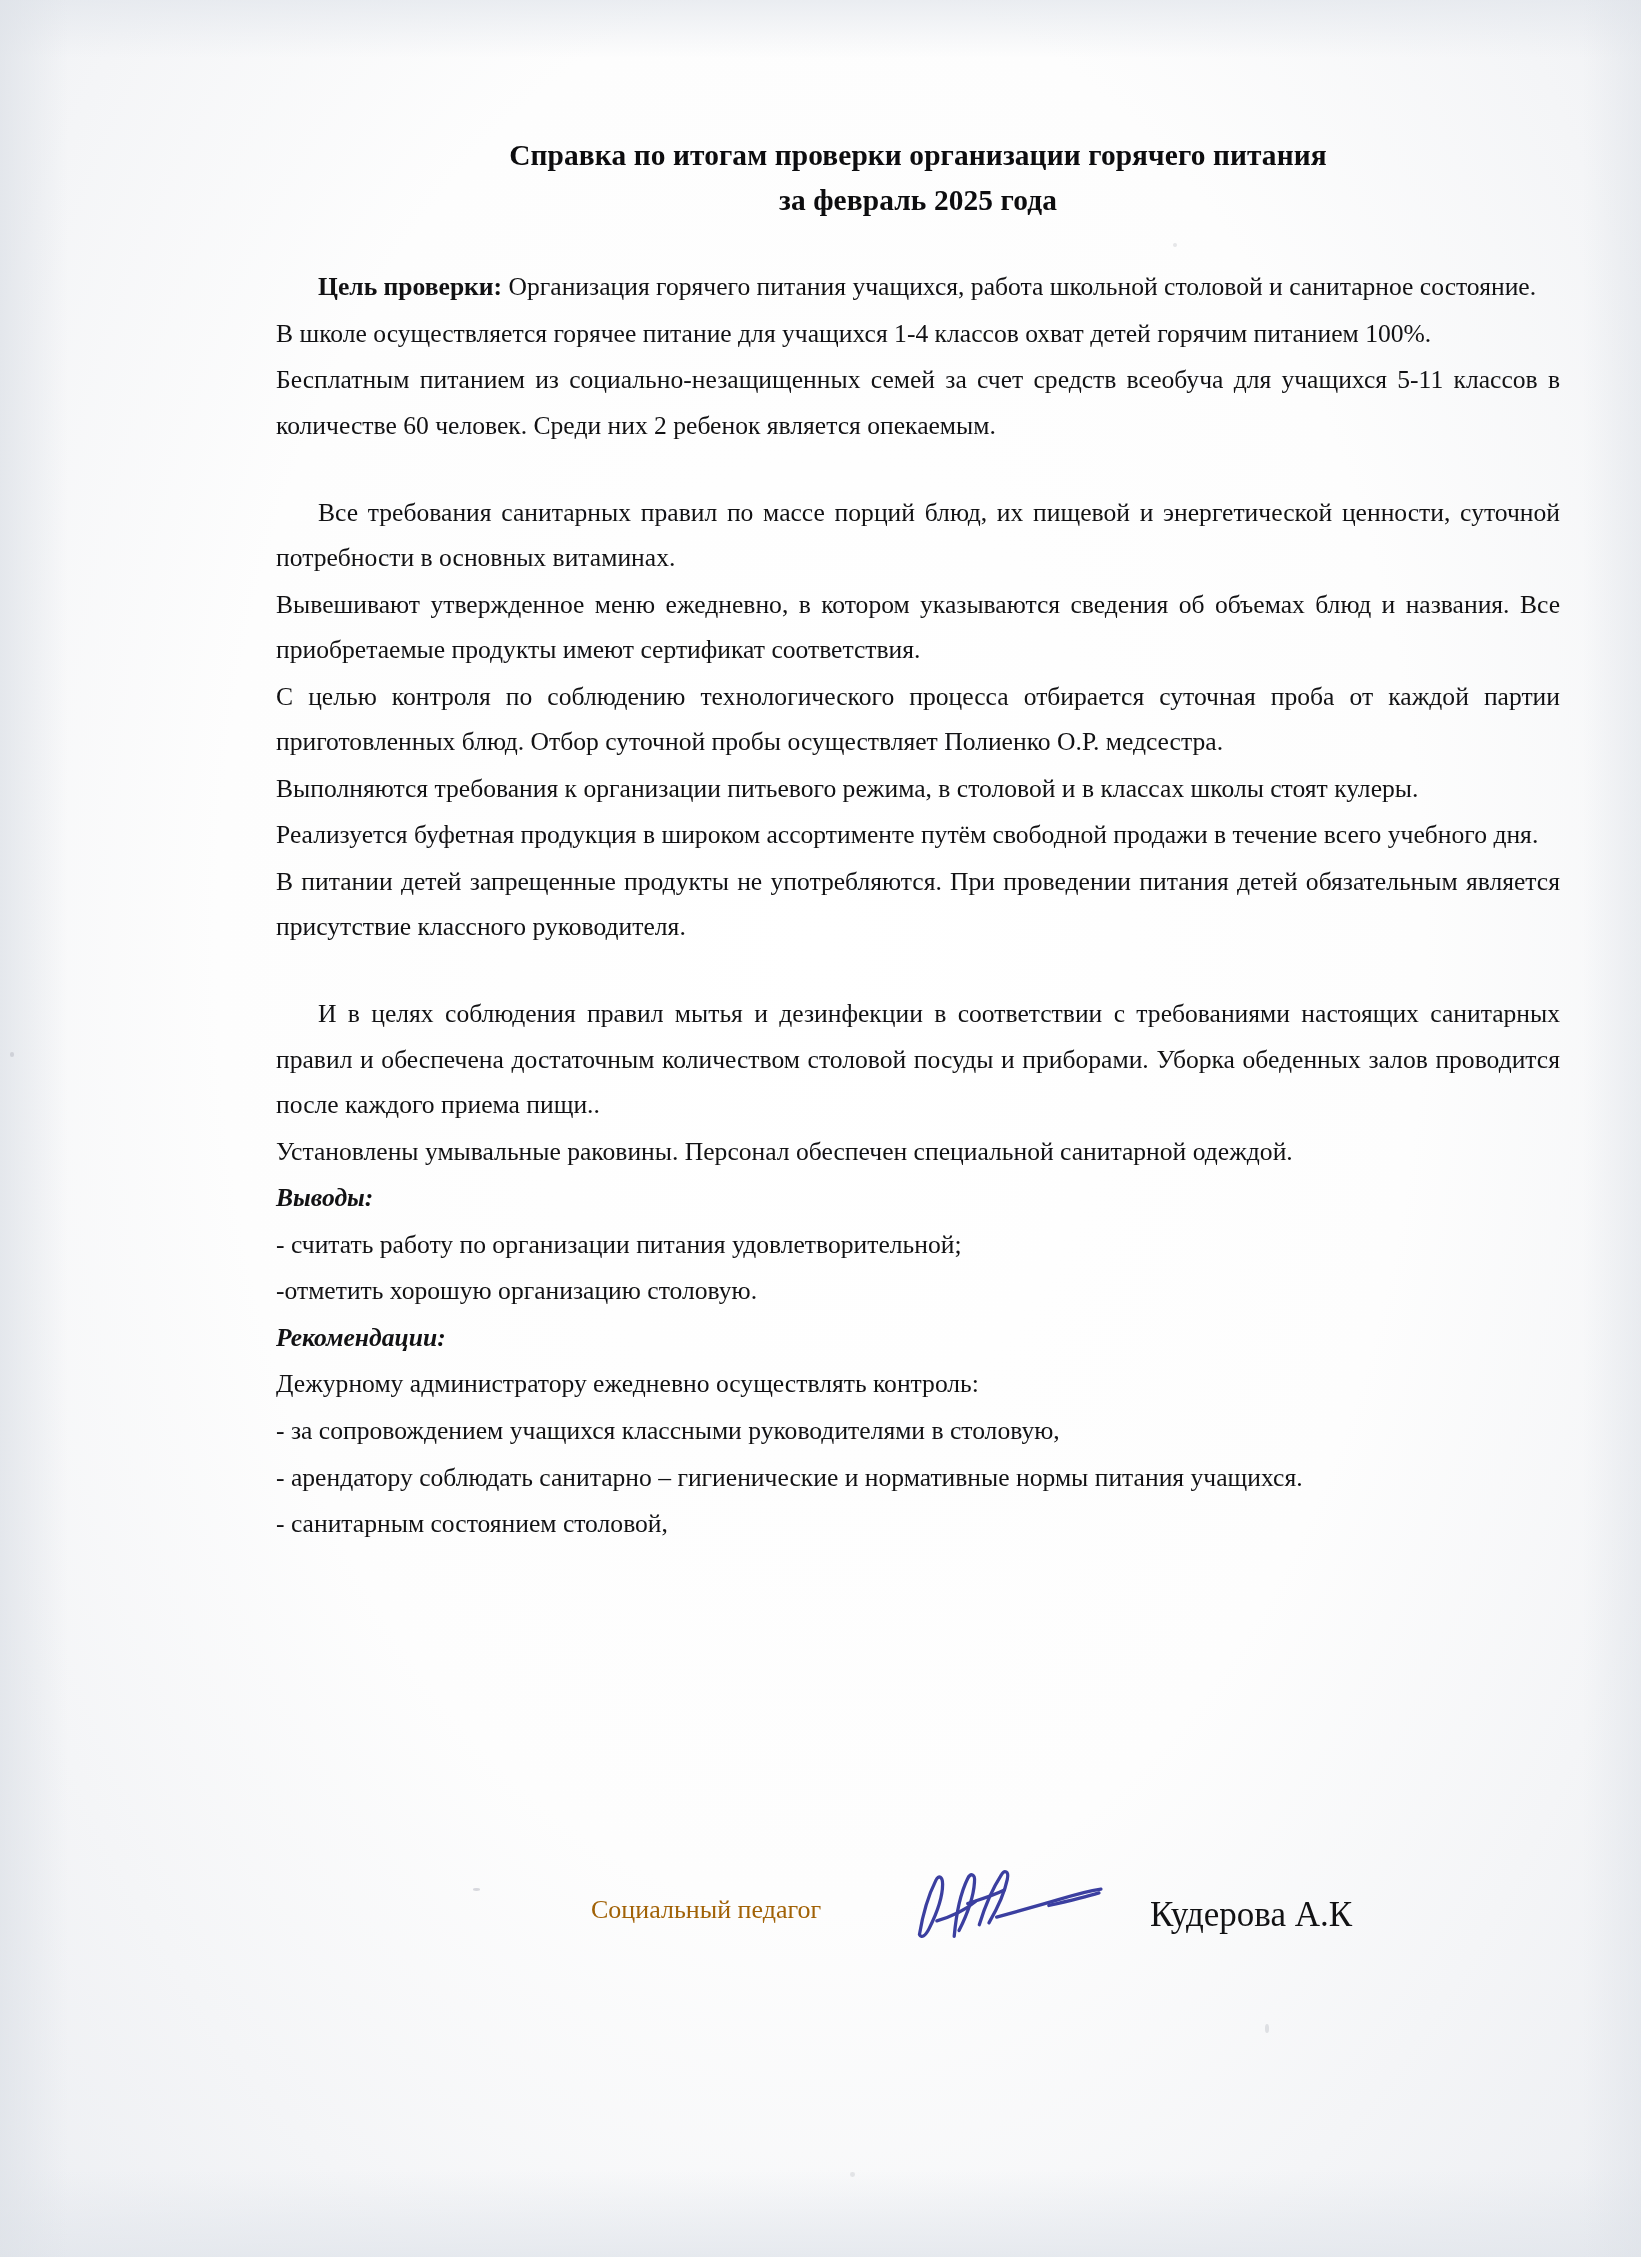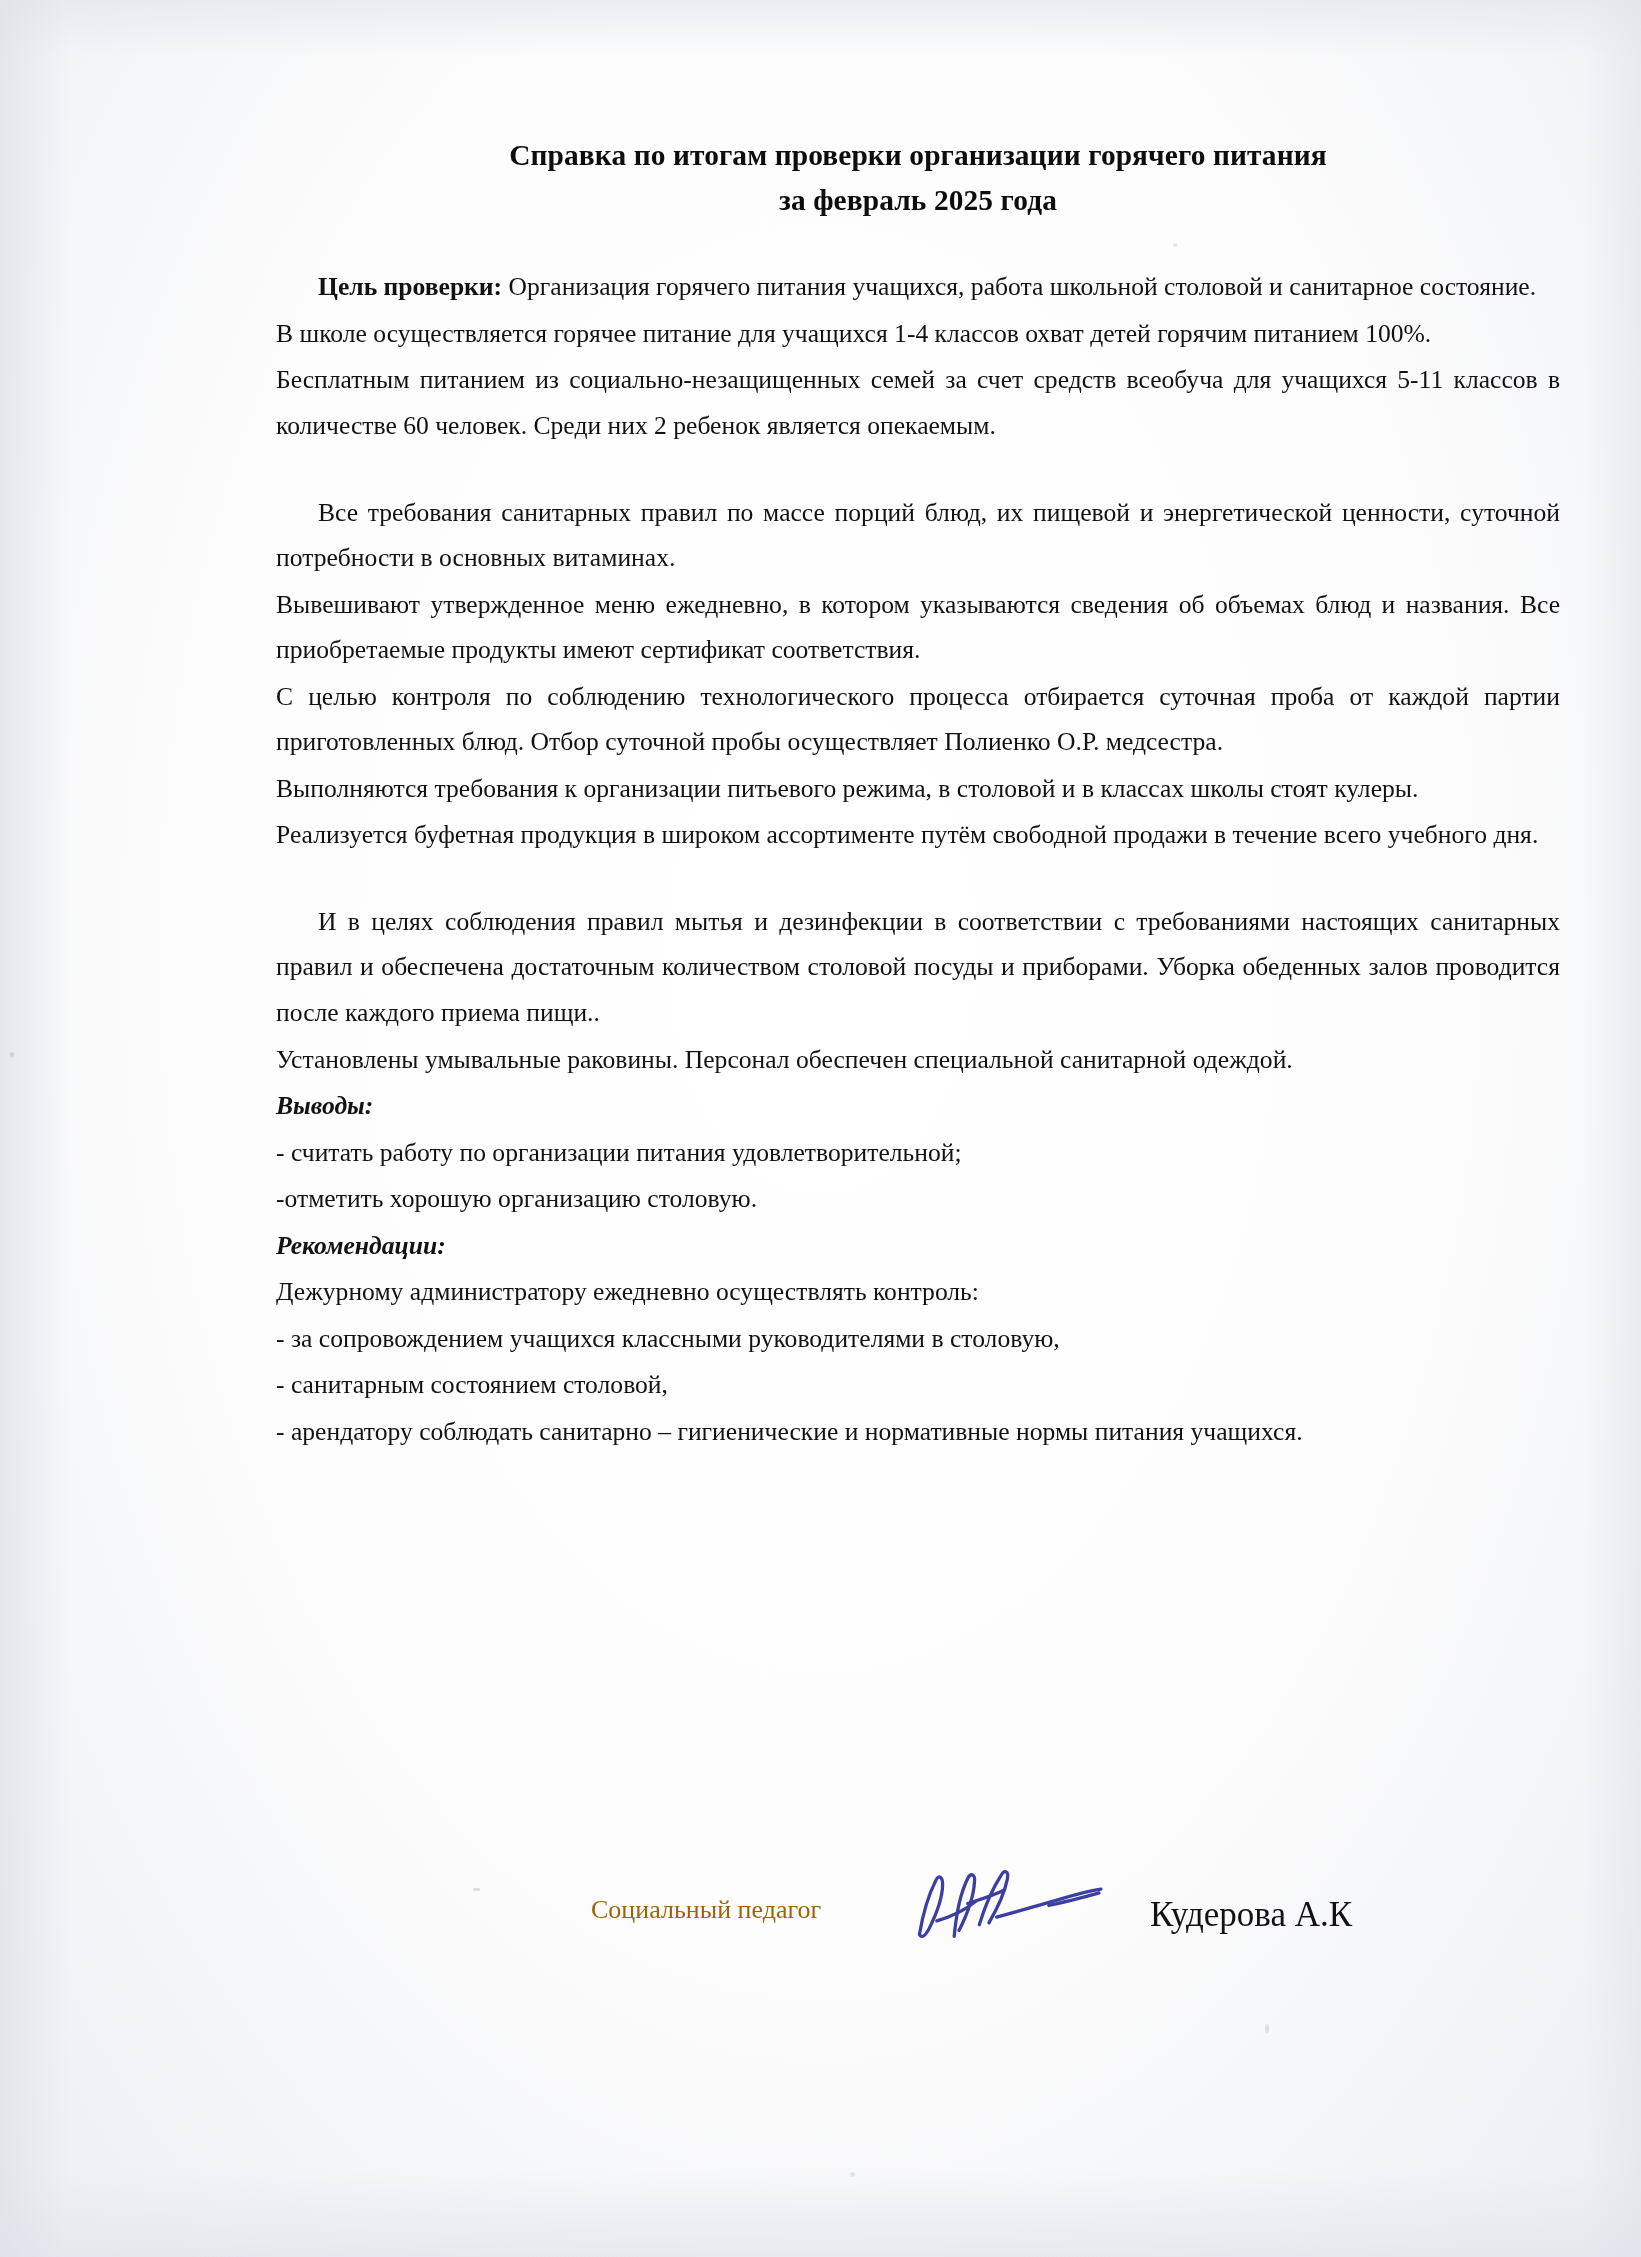--- a/index.html
+++ b/index.html
@@ -129,34 +129,35 @@
       <p class="para indent">Все требования санитарных правил по массе порций блюд, их пищевой и энергетической ценности, суточной потребности в основных витаминах.</p>
 
       <p class="para">Вывешивают утвержденное меню ежедневно, в котором указываются сведения об объемах блюд и названия. Все приобретаемые продукты имеют сертификат соответствия.</p>
 
       <p class="para">С целью контроля по соблюдению технологического процесса отбирается суточная проба от каждой партии приготовленных блюд. Отбор суточной пробы осуществляет Полиенко О.Р.  медсестра.</p>
 
       <p class="para">Выполняются  требования к организации питьевого режима, в столовой  и в классах школы стоят кулеры.</p>
 
       <p class="para">Реализуется буфетная продукция в широком ассортименте путём свободной продажи в течение всего учебного дня.</p>
 
+      <p class="para">В питании детей запрещенные продукты не употребляются. При проведении питания детей обязательным является присутствие классного руководителя.</p>
 
       <p class="para indent">И в целях соблюдения правил мытья и дезинфекции в соответствии с требованиями настоящих санитарных правил и обеспечена достаточным количеством столовой посуды и приборами. Уборка обеденных залов проводится после каждого приема пищи..</p>
 
       <p class="para nojust">Установлены умывальные раковины. Персонал обеспечен специальной санитарной одеждой.</p>
 
       <p class="para hdr">Выводы:</p>
       <p class="para nojust">- считать работу по организации питания удовлетворительной;</p>
       <p class="para nojust">-отметить  хорошую организацию  столовую.</p>
 
       <p class="para hdr">Рекомендации:</p>
       <p class="para nojust">Дежурному администратору ежедневно осуществлять контроль:</p>
       <p class="para nojust">- за сопровождением учащихся классными руководителями в столовую,</p>
+      <p class="para nojust">- арендатору соблюдать санитарно – гигиенические и нормативные нормы питания учащихся.</p>
       <p class="para nojust">- санитарным состоянием столовой,</p>
-      <p class="para nojust">- арендатору соблюдать санитарно – гигиенические и нормативные нормы питания учащихся.</p>
 
     </div>
   </div>
 
   <div class="sign-block">
     <div class="sign-role">Социальный педагог</div>
 
     <svg class="sign-mark" viewBox="0 0 230 90" aria-hidden="true">
       <g fill="none" stroke="#3b3fa0" stroke-width="3.4" stroke-linecap="round" stroke-linejoin="round">
         <path d="M16 76 C20 52, 26 34, 33 20 C36 14, 40 16, 40 24 C40 38, 33 56, 26 70 C22 78, 18 80, 16 76 Z"></path>

